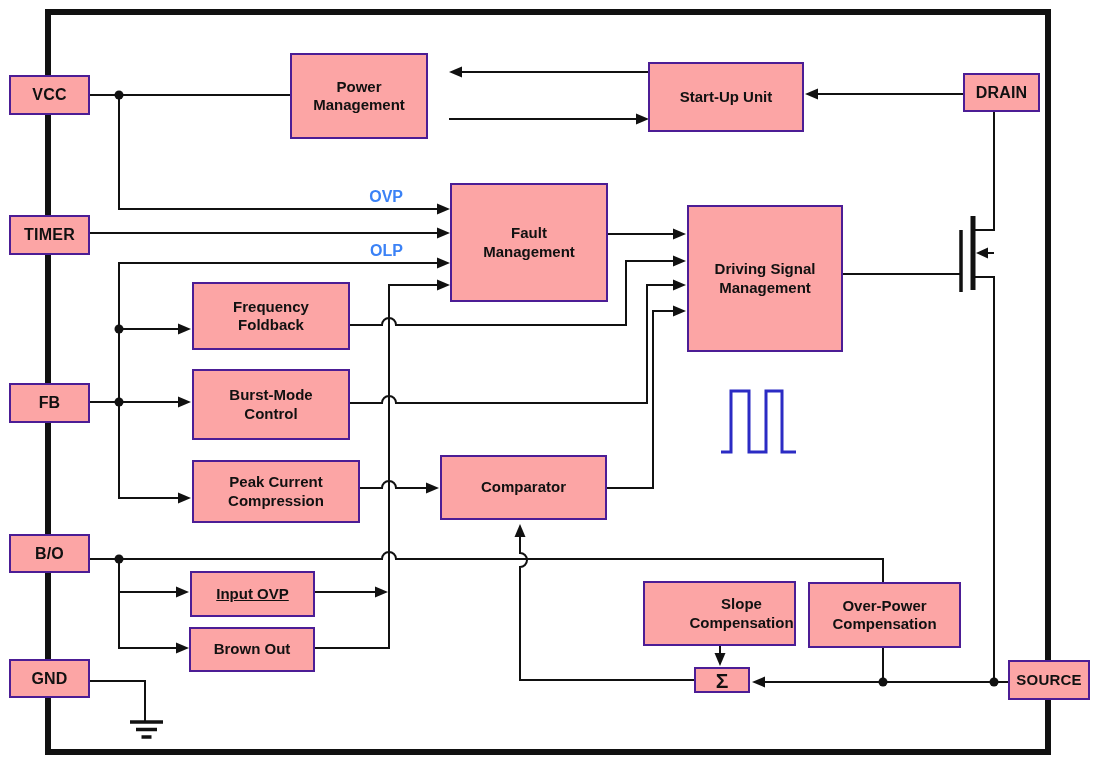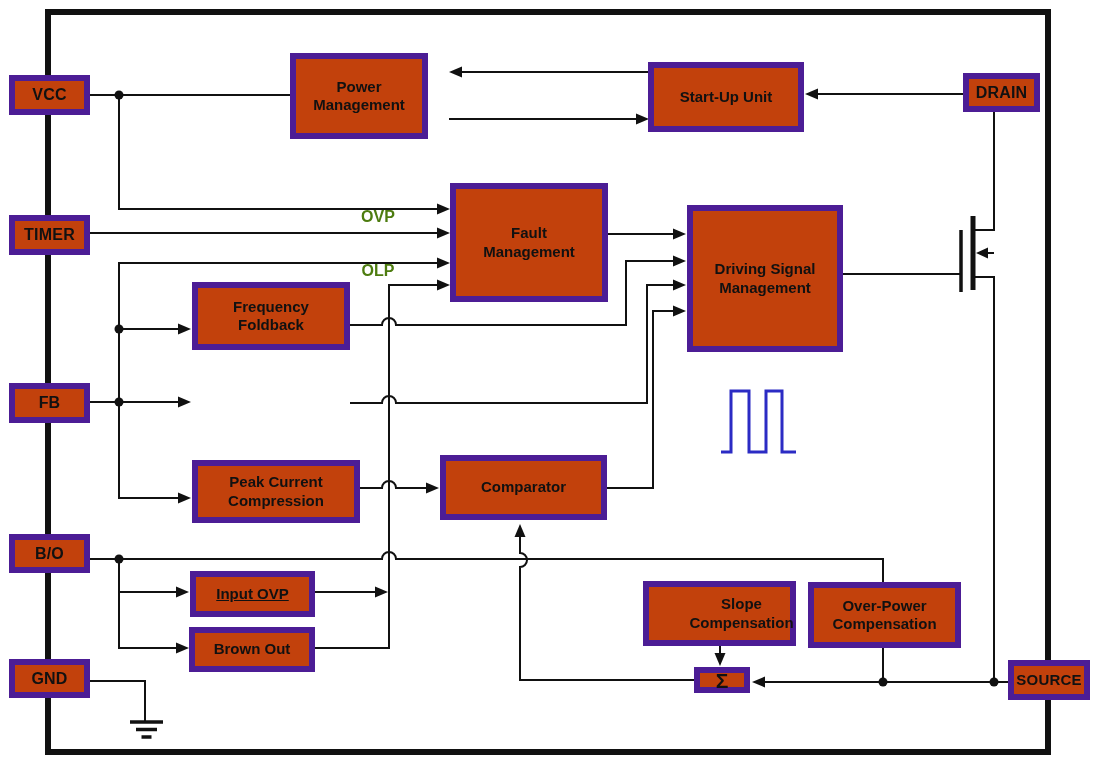--- a/index.html
+++ b/index.html
@@ -3,31 +3,30 @@
 <meta charset="utf-8">
 <style>
   html,body{margin:0;padding:0;background:#ffffff;}
   #stage{
     position:relative;width:1100px;height:769px;background:#ffffff;
     font-family:"Liberation Sans","DejaVu Sans",sans-serif;
     overflow:hidden;
   }
   #wires{position:absolute;left:0;top:0;z-index:1;}
   .block,.pin{
-    position:absolute;z-index:2;background:#c2410c;border:6px solid #4c1d95;
+    position:absolute;z-index:2;background:#fca5a5;border:2px solid #4c1d95;
     display:flex;align-items:center;justify-content:center;text-align:center;
     font-weight:bold;color:#111;box-sizing:border-box;
     white-space:pre-line;line-height:1.22;
   }
   .block{font-size:15px;}
   .pin{font-size:16px;letter-spacing:0.2px;}
   .wire-label{
-    position:absolute;z-index:2;font-weight:bold;color:#4d7c0f;font-size:16px;
-    text-align:center;
-    margin-top:20px;
+    position:absolute;z-index:2;font-weight:bold;color:#3b82f6;font-size:16px;
+    text-align:right;
   }
   .sum-block{font-size:21px;line-height:1;}
 </style>
 </head>
 <body>
 
 <div id="stage">
 
   <svg id="wires" width="1100" height="769" viewBox="0 0 1100 769">
     <g stroke="#111" stroke-width="2" fill="none">
@@ -147,20 +146,22 @@
 
   <div class="block" style="left:290px;top:53px;width:138px;height:86px;">Power
 Management</div>
   <div class="block" style="left:648px;top:62px;width:156px;height:70px;">Start-Up Unit</div>
   <div class="block" style="left:450px;top:183px;width:158px;height:119px;">Fault
 Management</div>
   <div class="block" style="left:687px;top:205px;width:156px;height:147px;">Driving Signal
 Management</div>
   <div class="block" style="left:192px;top:282px;width:158px;height:68px;">Frequency
 Foldback</div>
+  <div class="block" style="left:192px;top:369px;width:158px;height:71px;">Burst-Mode
+Control</div>
   <div class="block" style="left:192px;top:460px;width:168px;height:63px;">Peak Current
 Compression</div>
   <div class="block" style="left:440px;top:455px;width:167px;height:65px;">Comparator</div>
   <div class="block" style="left:190px;top:571px;width:125px;height:46px;text-decoration:underline;">Input OVP</div>
   <div class="block" style="left:189px;top:627px;width:126px;height:45px;">Brown Out</div>
   <div class="block" style="left:643px;top:581px;width:153px;height:65px;padding-left:44px;">Slope
 Compensation</div>
   <div class="block" style="left:808px;top:582px;width:153px;height:66px;">Over-Power
 Compensation</div>
   <div class="block sum-block" style="left:694px;top:667px;width:56px;height:26px;">Σ</div>

